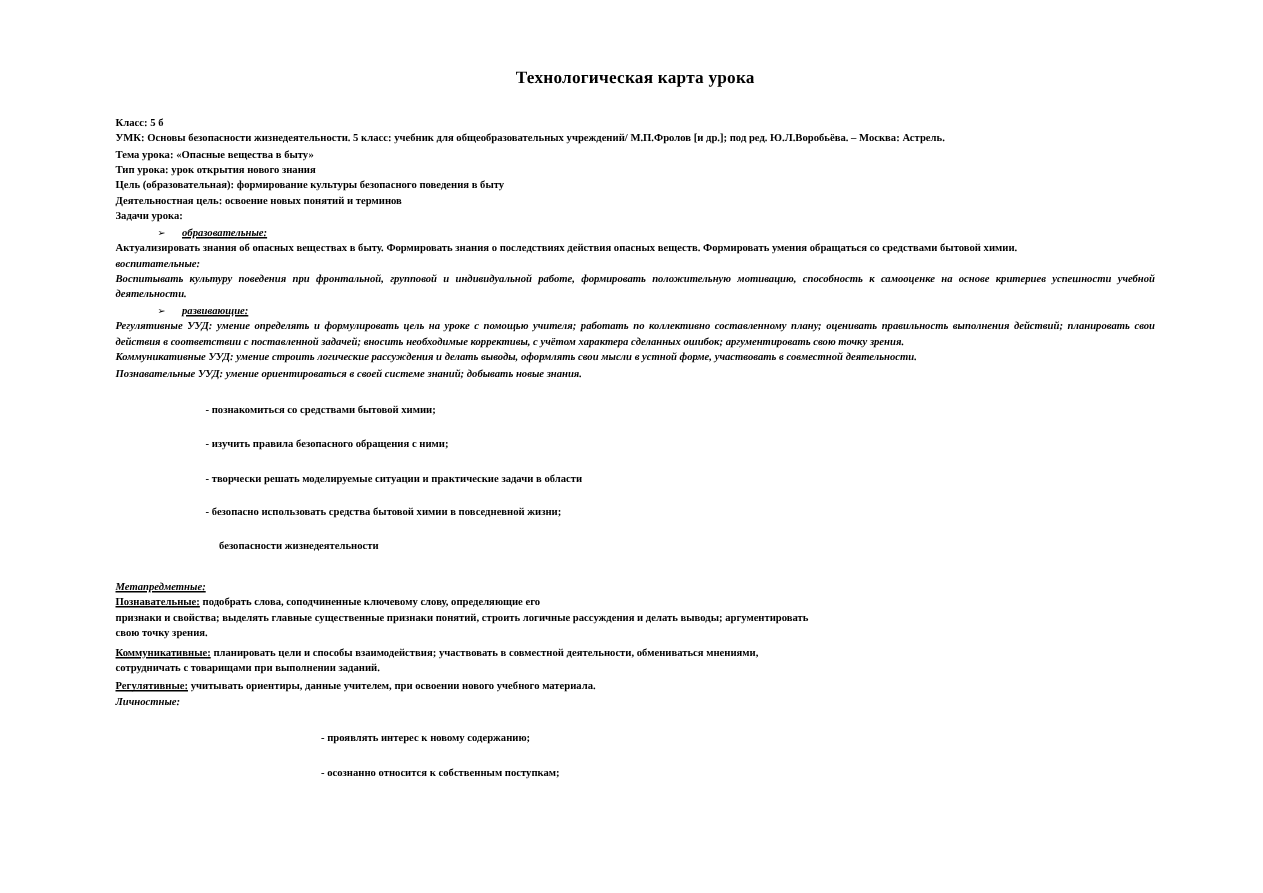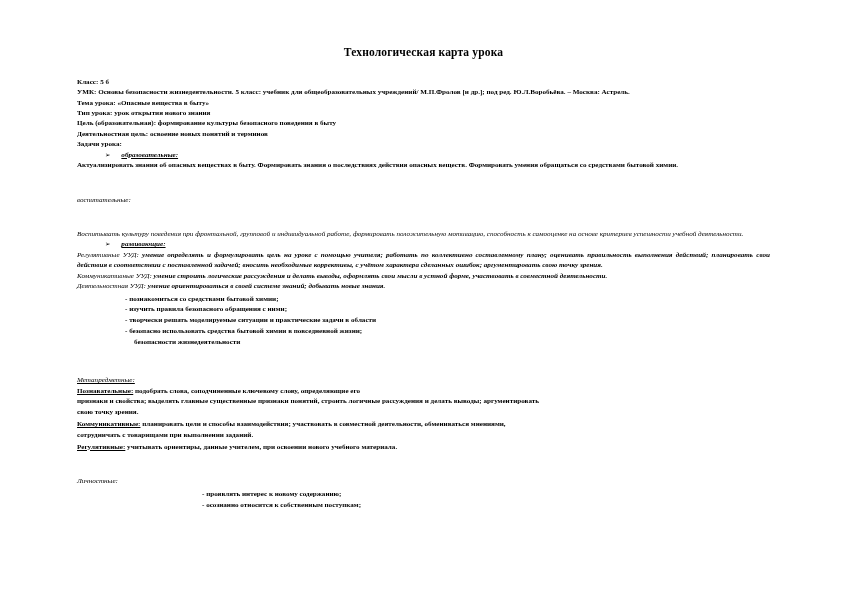--- a/index.html
+++ b/index.html
@@ -37,21 +37,21 @@
   .line {
     font-size: 7.1px;
     line-height: 1.47;
     margin: 0;
     text-align: left;
     white-space: normal;
   }
 
   .b { font-weight: bold; }
   .i { font-style: italic; font-weight: bold; }
-  .bi { font-weight: normal; font-style: italic; margin-top: 24px; }
+  .bi { font-weight: bold; font-style: italic; }
   .u { text-decoration: underline; }
 
   .justify {
     text-align: justify;
     text-align-last: left;
   }
 
   .bullet-row {
     font-size: 7.1px;
     line-height: 1.47;
@@ -68,21 +68,21 @@
   }
   .bullet-text {
     font-weight: bold;
     font-style: italic;
     text-decoration: underline;
   }
 
   .dash-item {
     font-size: 7.1px;
     line-height: 1.52;
-    margin: 0;
+    margin: 12px;
     padding-left: 48px;
     font-weight: bold;
   }
   .dash-item.deep { padding-left: 125px; }
   .dash-cont { padding-left: 57px; }
 
   .gap-xs { height: 2px; }
   .gap-s  { height: 4px; }
 </style>
 </head>
@@ -119,21 +119,21 @@
 
   <div class="bullet-row">
     <span class="bullet-glyph">➢</span>
     <span class="bullet-text">развивающие:</span>
   </div>
 
   <p class="line justify"><span class="bi">Регулятивные УУД:</span><span class="i"> умение определять и формулировать цель на уроке с помощью учителя; работать по коллективно составленному плану; оценивать правильность выполнения действий; планировать свои действия в соответствии с поставленной задачей; вносить необходимые коррективы, с учётом характера сделанных ошибок; аргументировать свою точку зрения.</span></p>
 
   <p class="line justify"><span class="bi">Коммуникативные УУД:</span><span class="i"> умение строить логические рассуждения и делать выводы, оформлять свои мысли в устной форме, участвовать в совместной деятельности.</span></p>
 
-  <p class="line justify"><span class="bi">Деятельностная УУД:</span><span class="i"> умение ориентироваться в своей системе знаний; добывать новые знания.</span></p>
+  <p class="line justify"><span class="bi">Познавательные УУД:</span><span class="i"> умение ориентироваться в своей системе знаний; добывать новые знания.</span></p>
 
 
 
   <div class="gap-xs"></div>
 
   <p class="dash-item">- познакомиться со средствами бытовой химии;</p>
   <p class="dash-item">- изучить правила безопасного обращения с ними;</p>
   <p class="dash-item">- творчески решать моделируемые ситуации и практические задачи в области</p>
   <p class="dash-item">- безопасно использовать средства бытовой химии в повседневной жизни;</p>
   <p class="dash-item dash-cont">безопасности жизнедеятельности</p>

